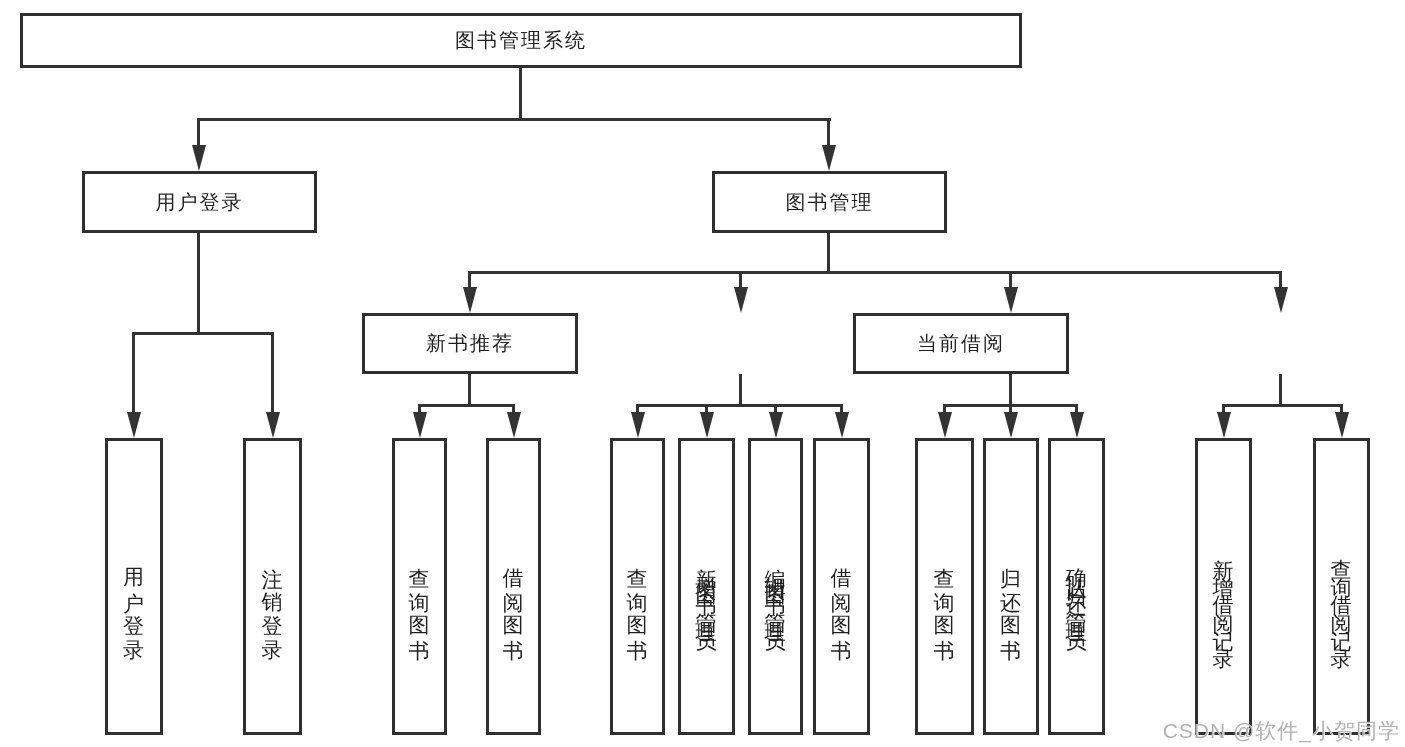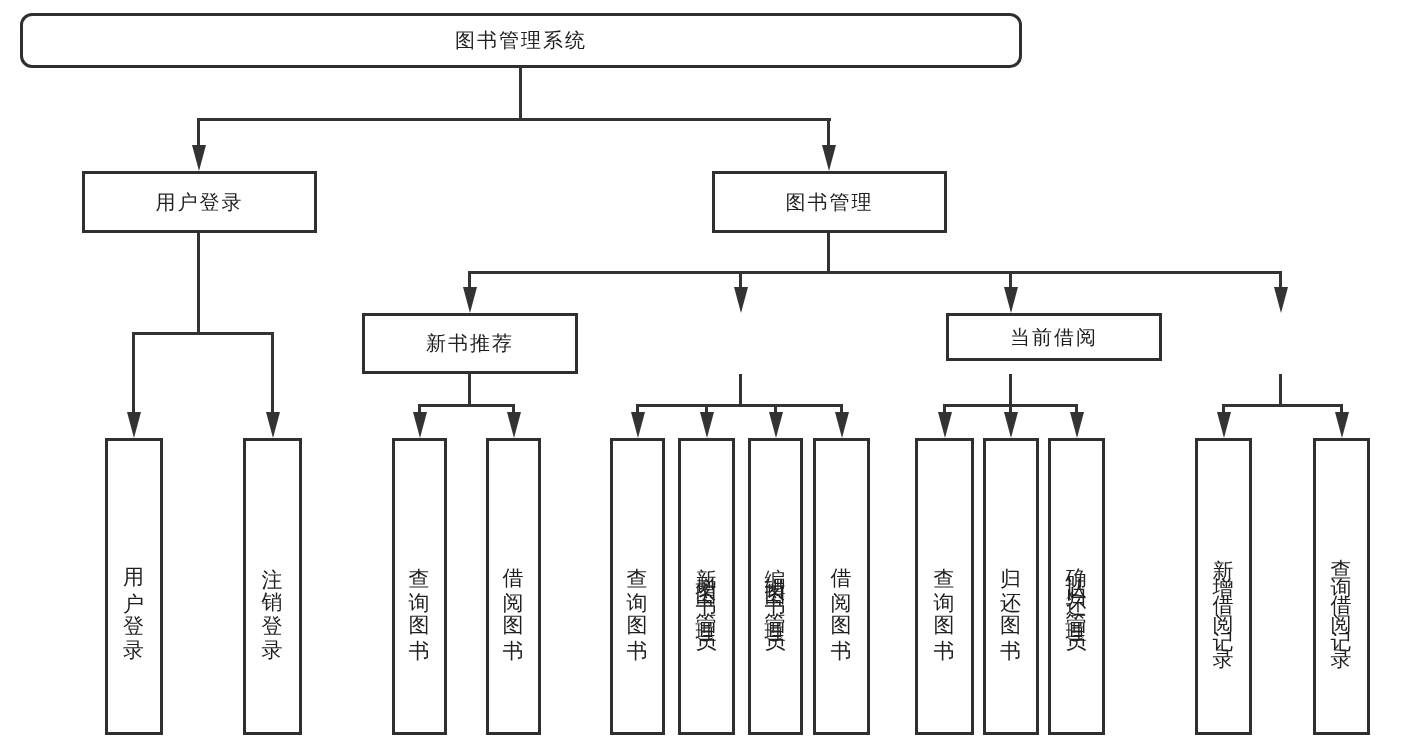--- a/index.html
+++ b/index.html
@@ -71,38 +71,38 @@
     letter-spacing: 1px;
     text-shadow: 1px 1px 0 rgba(255,255,255,0.9);
     white-space: nowrap;
   }
 </style>
 </head>
 <body>
 
 <div id="canvas">
 
-  <div class="node" style="left:20px; top:13px; width:1002px; height:55px;border-radius:12px;">
+  <div class="node" style="left:20px; top:13px; width:1002px; height:55px;">
     <span>图书管理系统</span>
   </div>
 
   <div class="node" style="left:82px; top:171px; width:235px; height:62px;">
     <span>用户登录</span>
   </div>
 
   <div class="node" style="left:712px; top:171px; width:235px; height:62px;">
     <span>图书管理</span>
   </div>
 
   <div class="node" style="left:362px; top:313px; width:216px; height:61px;">
     <span>新书推荐</span>
   </div>
 
 
-  <div class="node" style="left:946px; top:313px; width:216px; height:48px;text-align:right;">
+  <div class="node" style="left:853px; top:313px; width:216px; height:61px;text-align:right;">
     <span>当前借阅</span>
   </div>
 
 
   <div class="leaf t4" style="left:105px; top:438px; width:58px; height:297px;">
     <span>用户登录</span>
   </div>
 
   <div class="leaf t4" style="left:243px; top:438px; width:59px; height:297px;">
     <span>注销登录</span>
@@ -204,14 +204,15 @@
   <div class="arrow" style="left:1004px; top:412px;"></div>
   <div class="arrow" style="left:1070px; top:412px;"></div>
 
   <div class="line" style="left:1279px; top:374px; width:3px; height:33px;"></div>
   <div class="line" style="left:1222px; top:404px; width:121px; height:3px;"></div>
   <div class="line" style="left:1222px; top:404px; width:3px; height:10px;"></div>
   <div class="line" style="left:1340px; top:404px; width:3px; height:10px;"></div>
   <div class="arrow" style="left:1217px; top:412px;"></div>
   <div class="arrow" style="left:1335px; top:412px;"></div>
 
+  <div class="watermark">CSDN @软件_小贺同学</div>
 
 </div>
 
 </body></html>

